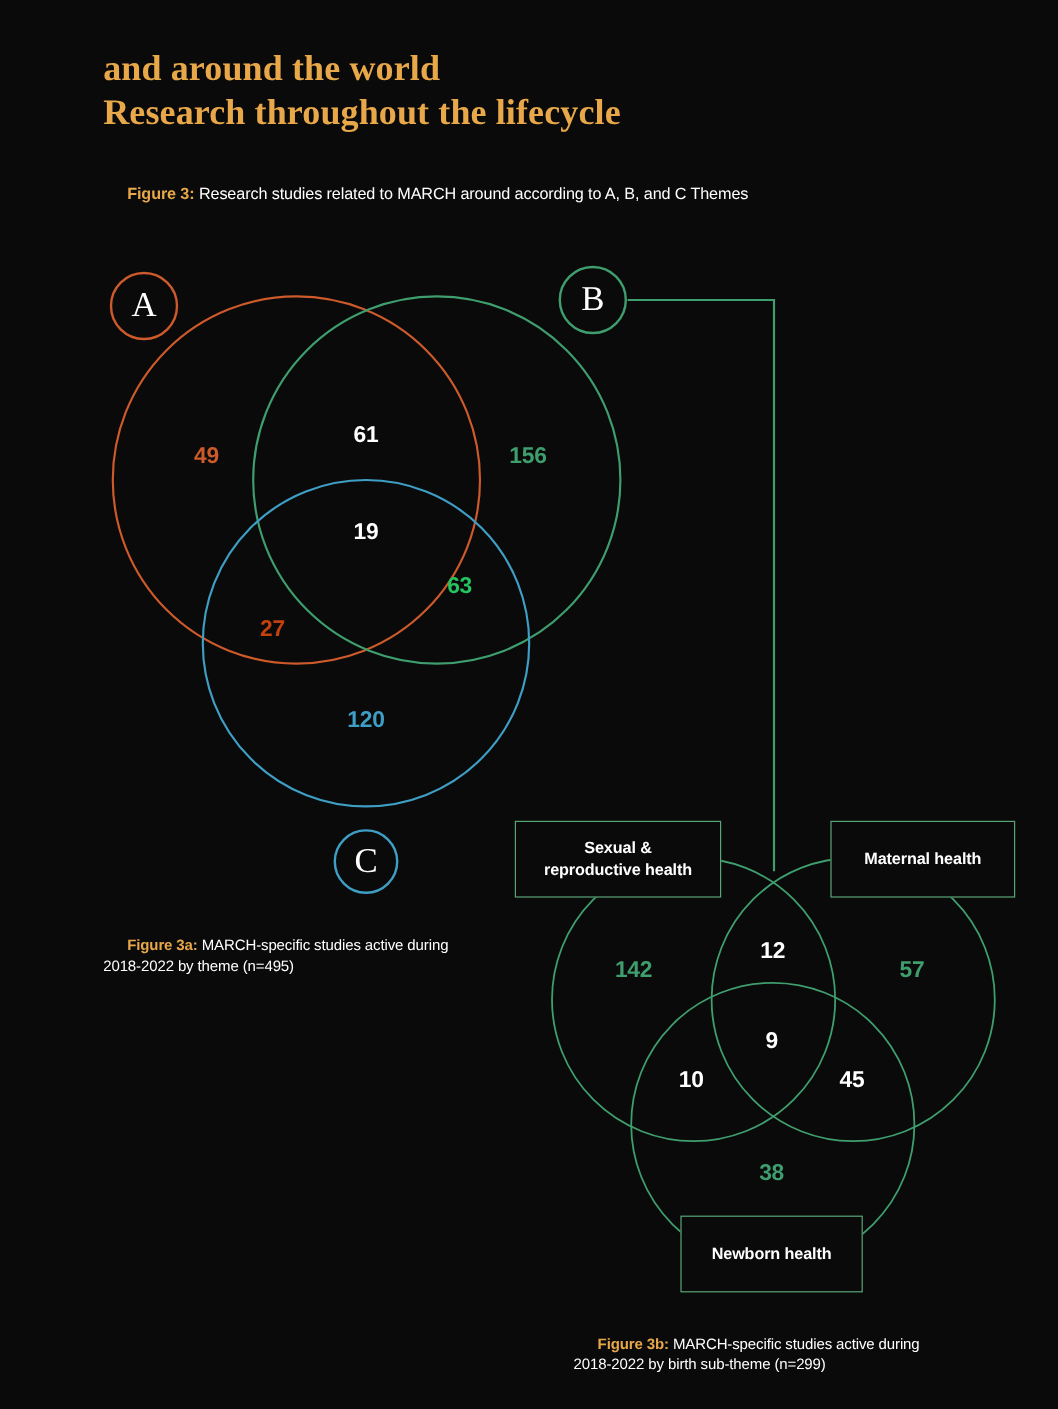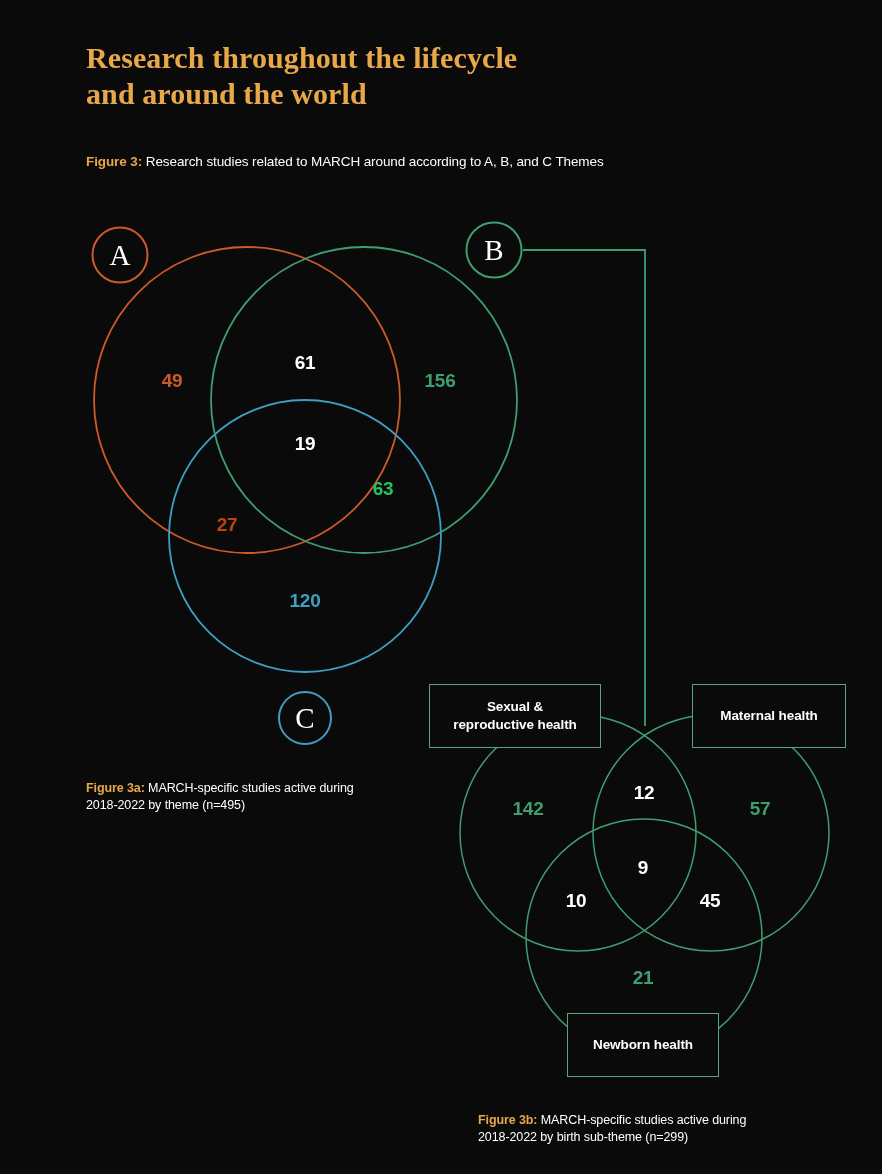--- a/index.html
+++ b/index.html
@@ -39,20 +39,21 @@
     font-size: 13.5px;
     line-height: 19px;
     color: #ffffff;
     letter-spacing: -0.1px;
     white-space: nowrap;
   }
   .fig-caption .lead,
   .subcap .lead {
     color: #e8a84a;
     font-weight: bold;
+    margin-left: 20px;
   }
   .venn-wrap {
     position: absolute;
     left: 0;
     top: 0;
     width: 882px;
     height: 1174px;
     pointer-events: none;
   }
   .subcap {
@@ -105,22 +106,22 @@
     color: #ffffff;
     letter-spacing: -0.1px;
   }
 </style>
 </head>
 <body>
 
 <div class="page">
 
   <div class="title">
+    <div>and around the world</div>
     <div>Research throughout the lifecycle</div>
-    <div>and around the world</div>
   </div>
 
   <div class="fig-caption">
     <span class="lead">Figure 3:</span><span> Research studies related to MARCH around according to A, B, and C Themes</span>
   </div>
 
   <svg class="venn-wrap" width="882" height="1174" viewBox="0 0 882 1174">
 
     <g>
       <circle cx="247" cy="400" r="153" fill="none" stroke="#cc5a2b" stroke-width="1.8"></circle>
@@ -170,21 +171,21 @@
   <div class="label-box" style="left:567px; top:1013px; width:152px; height:64px;">
     <div>Newborn health</div>
   </div>
 
   <div class="label-box" style="left:692px; top:684px; width:154px; height:64px;">
     <div>Maternal health</div>
   </div>
 
   <div class="vnum" style="left:528px; top:809px; color:#3f9e6e;">142</div>
   <div class="vnum" style="left:760px; top:809px; color:#3f9e6e;">57</div>
-  <div class="vnum" style="left:643px; top:978px; color:#3f9e6e;">21</div>
+  <div class="vnum" style="left:643px; top:978px; color:#3f9e6e;">38</div>
   <div class="vnum" style="left:644px; top:793px; color:#ffffff;">12</div>
   <div class="vnum" style="left:576px; top:901px; color:#ffffff;">10</div>
   <div class="vnum" style="left:710px; top:901px; color:#ffffff;">45</div>
   <div class="vnum" style="left:643px; top:868px; color:#ffffff;">9</div>
 
   <div class="subcap" id="subcap-b">
     <span class="lead">Figure 3b:</span><span> MARCH-specific studies active during</span><br>
     <span>2018-2022 by birth sub-theme (n=299)</span>
   </div>
 

